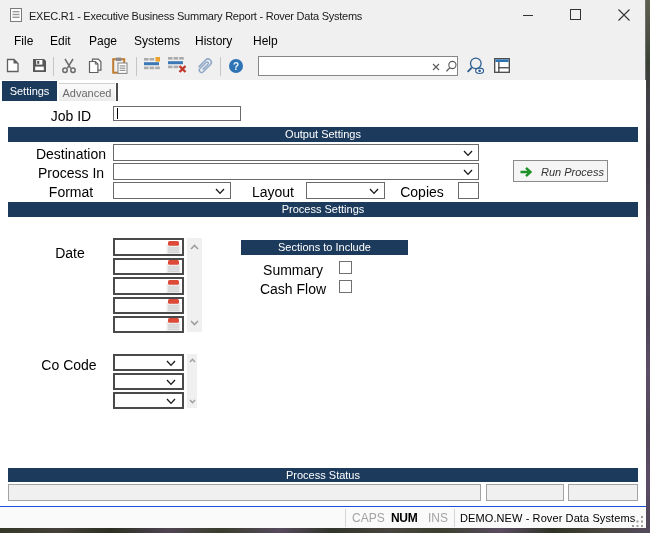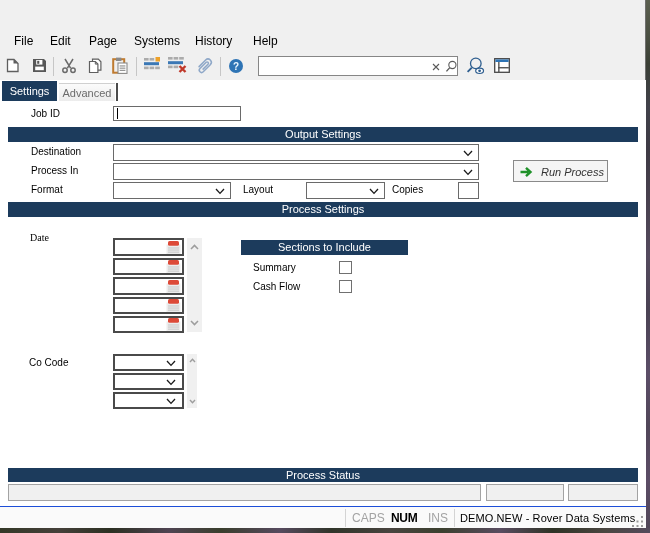--- a/index.html
+++ b/index.html
@@ -25,40 +25,58 @@
   .menu { position:absolute; top:30px; height:22px; line-height:23px; font-size:12px; color:#000; }
   
   .tsep { position:absolute; top:57px; height:19px; width:1px; background:#c6c6c6; }
   #searchbox { position:absolute; left:258px; top:56px; width:200px; height:20px; background:#fff; border:1px solid #868686; }
   
   #tabset { position:absolute; left:2px; top:81px; width:55px; height:20px; background:#1c3b5c; color:#fff; font-size:11px; text-align:center; line-height:20px; }
   #tabadv { position:absolute; left:59px; top:83px; width:56px; height:18px; background:linear-gradient(180deg,#fbfbfb,#ececec); border-top:1px solid #d0d0d0; color:#6b6b6b; font-size:11px; text-align:center; line-height:18px; }
   #tabline { position:absolute; left:116px; top:83px; width:2px; height:18px; background:#4a4a4a; }
   #client { position:absolute; left:0; top:80px; width:646px; height:426px; background:#fff; }
   
-  .lbl { position:absolute; font-size:10px; color:#000; text-align:left; white-space:nowrap; }
+  .lbl { position:absolute; font-size:14px; color:#000; text-align:center; white-space:nowrap; }
   .bar { position:absolute; left:8px; width:630px; height:15px; background:#1c3b5c; color:#fff; font-size:11px; text-align:center; line-height:15px; }
   .inp { position:absolute; background:#fff; border:1px solid #6a6a6a; }
   .combo { position:absolute; background:#fff; border:1px solid #6a6a6a; }
   .chev { position:absolute; }
   .sbar { position:absolute; background:#f0f0f0; }
   .cb { position:absolute; width:13px; height:13px; background:#fff; border:1px solid #707070; }
   .dis { position:absolute; background:#f0f0f0; border:1px solid #a3a3a3; }
   .d2 { border:2px solid #4a4a4a !important; }
   
   #status { position:absolute; left:0; top:506px; width:646px; height:22px; background:#fafafa; border-top:1px solid #1d4ed8; font-size:12px; }
   .st { position:absolute; top:0; height:22px; line-height:22px; white-space:nowrap; }
   .stsep { position:absolute; top:2px; height:18px; width:1px; background:#d4d4d4; }
 </style>
 </head>
 <body>
 <div id="deskR"></div>
 <div id="deskB"></div>
 <div id="win">
 
+  <div id="title">
+    <svg class="abs" style="left:10px;top:8px" width="12" height="14" viewBox="0 0 12 14">
+      <rect x="0.5" y="0.5" width="11" height="13" fill="#fdfdfd" stroke="#7a7a7a"></rect>
+      <rect x="2.5" y="3" width="7" height="1.4" fill="#9a9a9a"></rect>
+      <rect x="2.5" y="5.8" width="7" height="1.4" fill="#9a9a9a"></rect>
+      <rect x="2.5" y="8.6" width="7" height="1.4" fill="#9a9a9a"></rect>
+    </svg>
+    <div id="titletext">EXEC.R1 - Executive Business Summary Report - Rover Data Systems</div>
+    <svg class="winbtn" style="left:505px" width="46" height="30">
+        <line x1="18" y1="15.5" x2="28" y2="15.5" stroke="#333" stroke-width="1"></line>
+      </svg>
+    <svg class="winbtn" style="left:553px" width="46" height="30">
+        <rect x="17.5" y="9.5" width="10" height="10" fill="none" stroke="#333" stroke-width="1"></rect>
+      </svg>
+    <svg class="winbtn" style="left:600px" width="46" height="30">
+        <path d="M18.5 9.5 L29.5 20.5 M29.5 9.5 L18.5 20.5" stroke="#333" stroke-width="1.1"></path>
+      </svg>
+  </div>
 
   <div class="menu" style="left:14px">File</div>
   <div class="menu" style="left:50px">Edit</div>
   <div class="menu" style="left:89px">Page</div>
   <div class="menu" style="left:134px">Systems</div>
   <div class="menu" style="left:195px">History</div>
   <div class="menu" style="left:253px">Help</div>
 
   <svg class="abs" style="left:6px;top:58px" width="13" height="15" viewBox="0 0 13 15">
     <path d="M1.5 1.5 h6.5 l4 4 v8 h-10.5 z" fill="#fff" stroke="#5f5f5f" stroke-width="1.3"></path>
@@ -180,21 +198,21 @@
 
   <div class="abs" style="left:513px;top:160px;width:95px;height:22px;background:#f5f5f5;border:1px solid #8a8a8a;">
     <svg class="abs" style="left:6px;top:5px" width="13" height="12" viewBox="0 0 13 12">
         <path d="M0.5 6 h8 M6 1.8 L10.5 6 L6 10.2" fill="none" stroke="#1f9129" stroke-width="2.4"></path>
       </svg>
     <div class="abs" style="left:27px;top:0;width:72px;height:22px;line-height:22px;font-size:11px;color:#333;white-space:nowrap;font-style:italic;">Run Process</div>
   </div>
 
   <div class="bar" style="top:202px;">Process Settings</div>
 
-  <div class="lbl" style="left:30px;top:232px;width:80px;font-family:Liberation Serif, serif;">Date</div>
+  <div class="lbl" style="left:30px;top:245px;width:80px;">Date</div>
 
   <div class="inp d2" style="left:113px;top:238px;width:71px;height:18px;"></div>
   <div class="inp d2" style="left:113px;top:258px;width:71px;height:17px;"></div>
   <div class="inp d2" style="left:113px;top:277px;width:71px;height:18px;"></div>
   <div class="inp d2" style="left:113px;top:297px;width:71px;height:17px;"></div>
   <div class="inp d2" style="left:113px;top:316px;width:71px;height:17px;"></div>
 
   <svg class="abs cal" style="left:166px;top:241px" width="15" height="13" viewBox="0 0 15 13">
       <use href="#calicon"></use>
     </svg>

